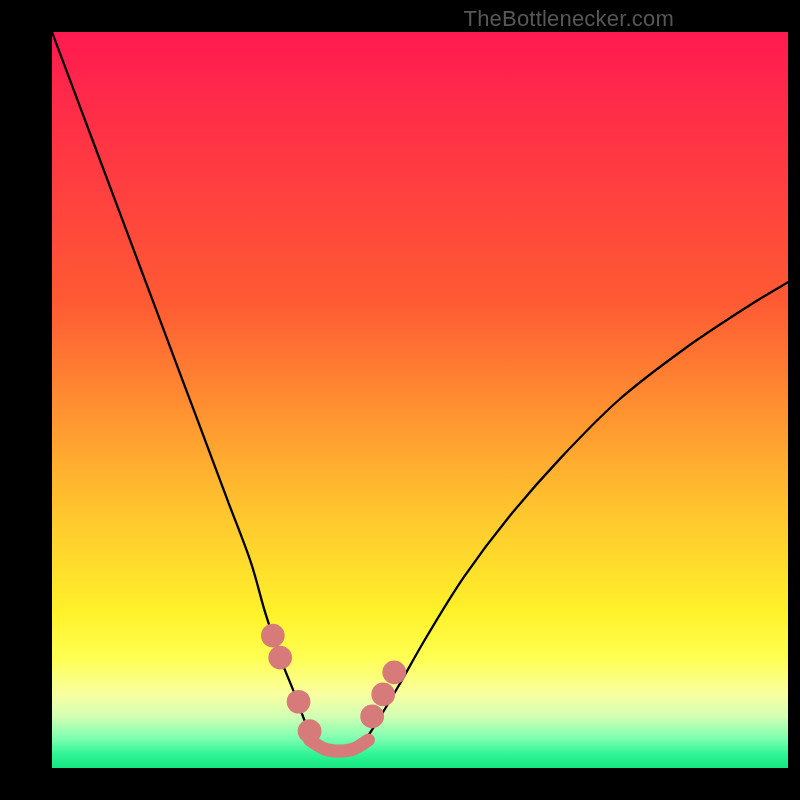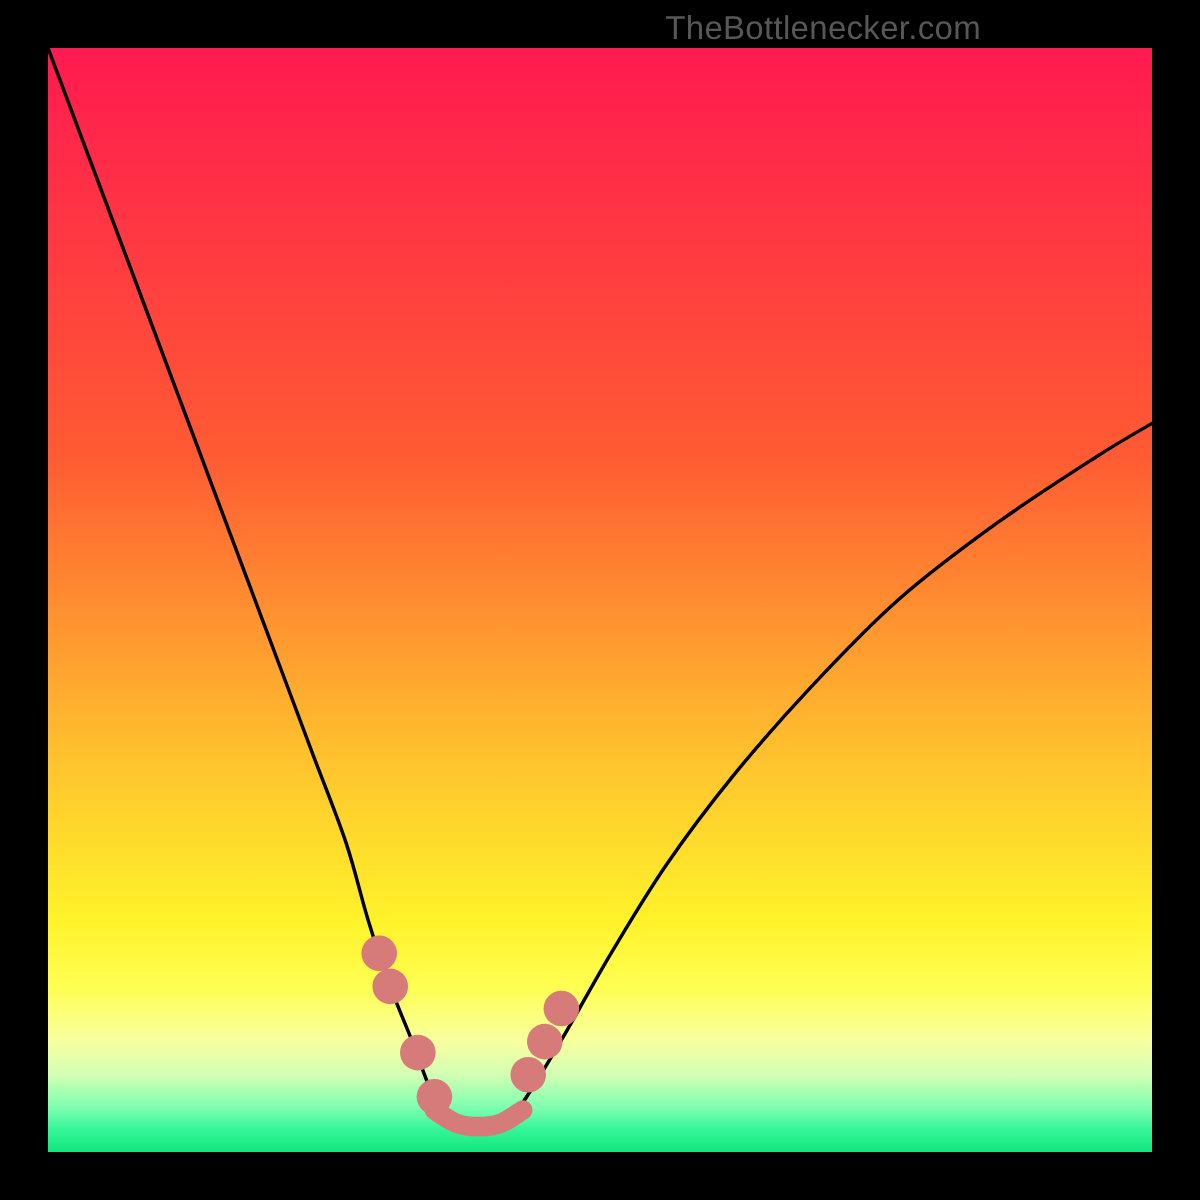--- a/index.html
+++ b/index.html
@@ -9,20 +9,21 @@
     height: 800px;
     overflow: hidden;
     background: #000;
     font-family: Arial, Helvetica, sans-serif;
   }
   .frame {
     position: relative;
     width: 664px;
     height: 800px;
     background: #000;
+    margin-left: 20px;
   }
   .plot {
     position: absolute;
     left: 32px;
     top: 32px;
     width: 736px;
     height: 736px;
     background: linear-gradient(
       to bottom,
       var(--c0) 0%,

